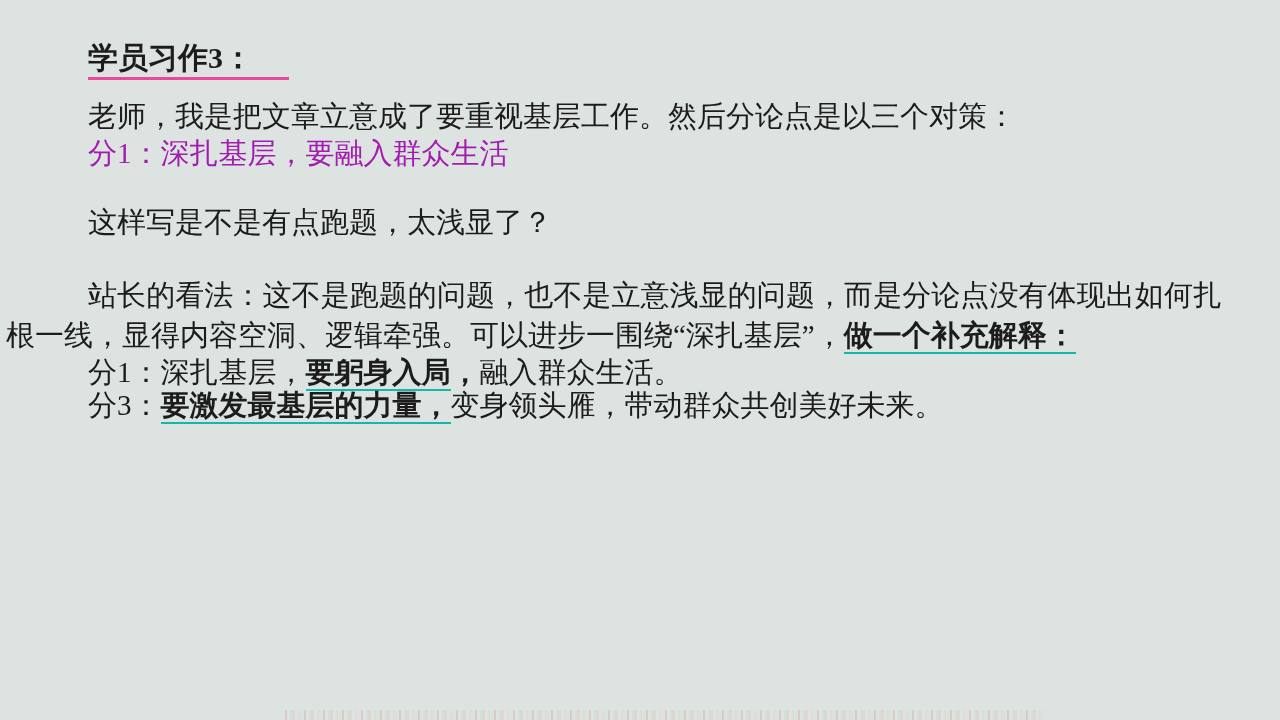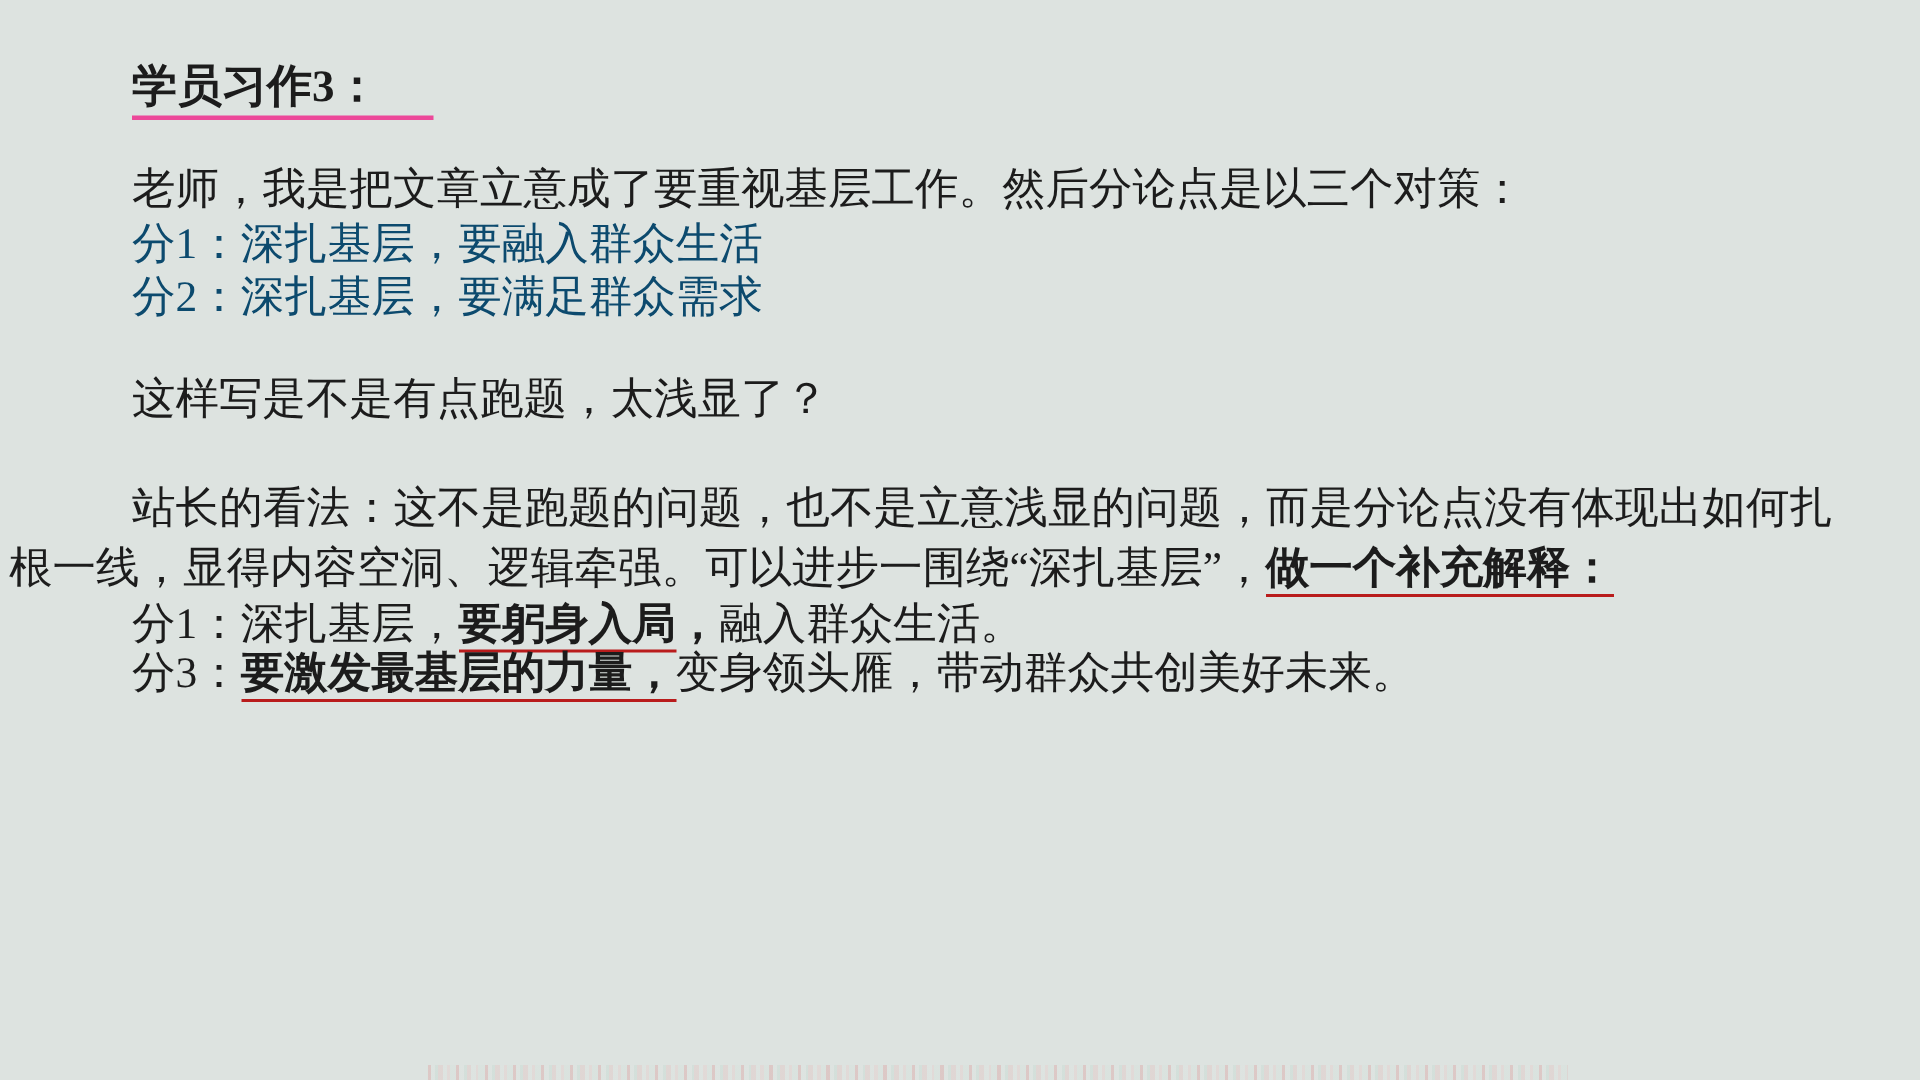--- a/index.html
+++ b/index.html
@@ -27,45 +27,45 @@
   .title {
     display: inline-block;
     margin: 42px 0 0 82px;
     font-size: 30px;
     line-height: 32px;
     font-weight: bold;
     border-bottom: 3px solid #ec4899;
     padding: 0 36px 3px 0;
   }
   .intro {
-    margin: 29px 0 0 82px;
+    margin: 19px 0 0 82px;
   }
   .red-block {
     margin: 3px 0 0 82px;
     line-height: 34.5px;
-    color: #0c4a6e;
+    color: #a21caf;
   }
   .question {
     margin: 34px 0 4px 82px;
   }
   .opinion {
     margin: 36px 0 0 0;
     line-height: 40px;
     text-indent: 82px;
     text-align: justify;
     text-justify: inter-character;
   }
   .answers {
     margin: 1px 0 17px 82px;
     line-height: 33px;
   }
   .b { font-weight: bold; }
   .bu {
     font-weight: bold;
-    border-bottom: 2px solid #b91c1c;
+    border-bottom: 2px solid #14b8a6;
     padding-bottom: 1px;
   }
   .noise-strip {
     position: absolute;
     left: 285px;
     width: 760px;
     bottom: 0;
     height: 10px;
     background:
       repeating-linear-gradient(90deg,
@@ -84,21 +84,20 @@
 <div class="doc">
 
   <div>
     <span class="title">学员习作3：</span>
   </div>
 
   <p class="intro">老师，我是把文章立意成了要重视基层工作。然后分论点是以三个对策：</p>
 
   <div class="red-block">
     <div>分1：深扎基层，要融入群众生活</div>
-    <div>分2：深扎基层，要满足群众需求</div>
   </div>
 
   <p class="question">这样写是不是有点跑题，太浅显了？</p>
 
   <p class="opinion"><span>站长的看法：这不是跑题的问题，也不是立意浅显的问题，而是分论点没有体现出如何扎根一线，显得内容空洞、逻辑牵强。可以进步一围绕“深扎基层”，</span><span class="bu">做一个补充解释：</span></p>
 
   <div class="answers">
     <div><span>分1：深扎基层，</span><span class="bu">要躬身入局</span><span class="b">，</span><span>融入群众生活。</span></div>
 
 

